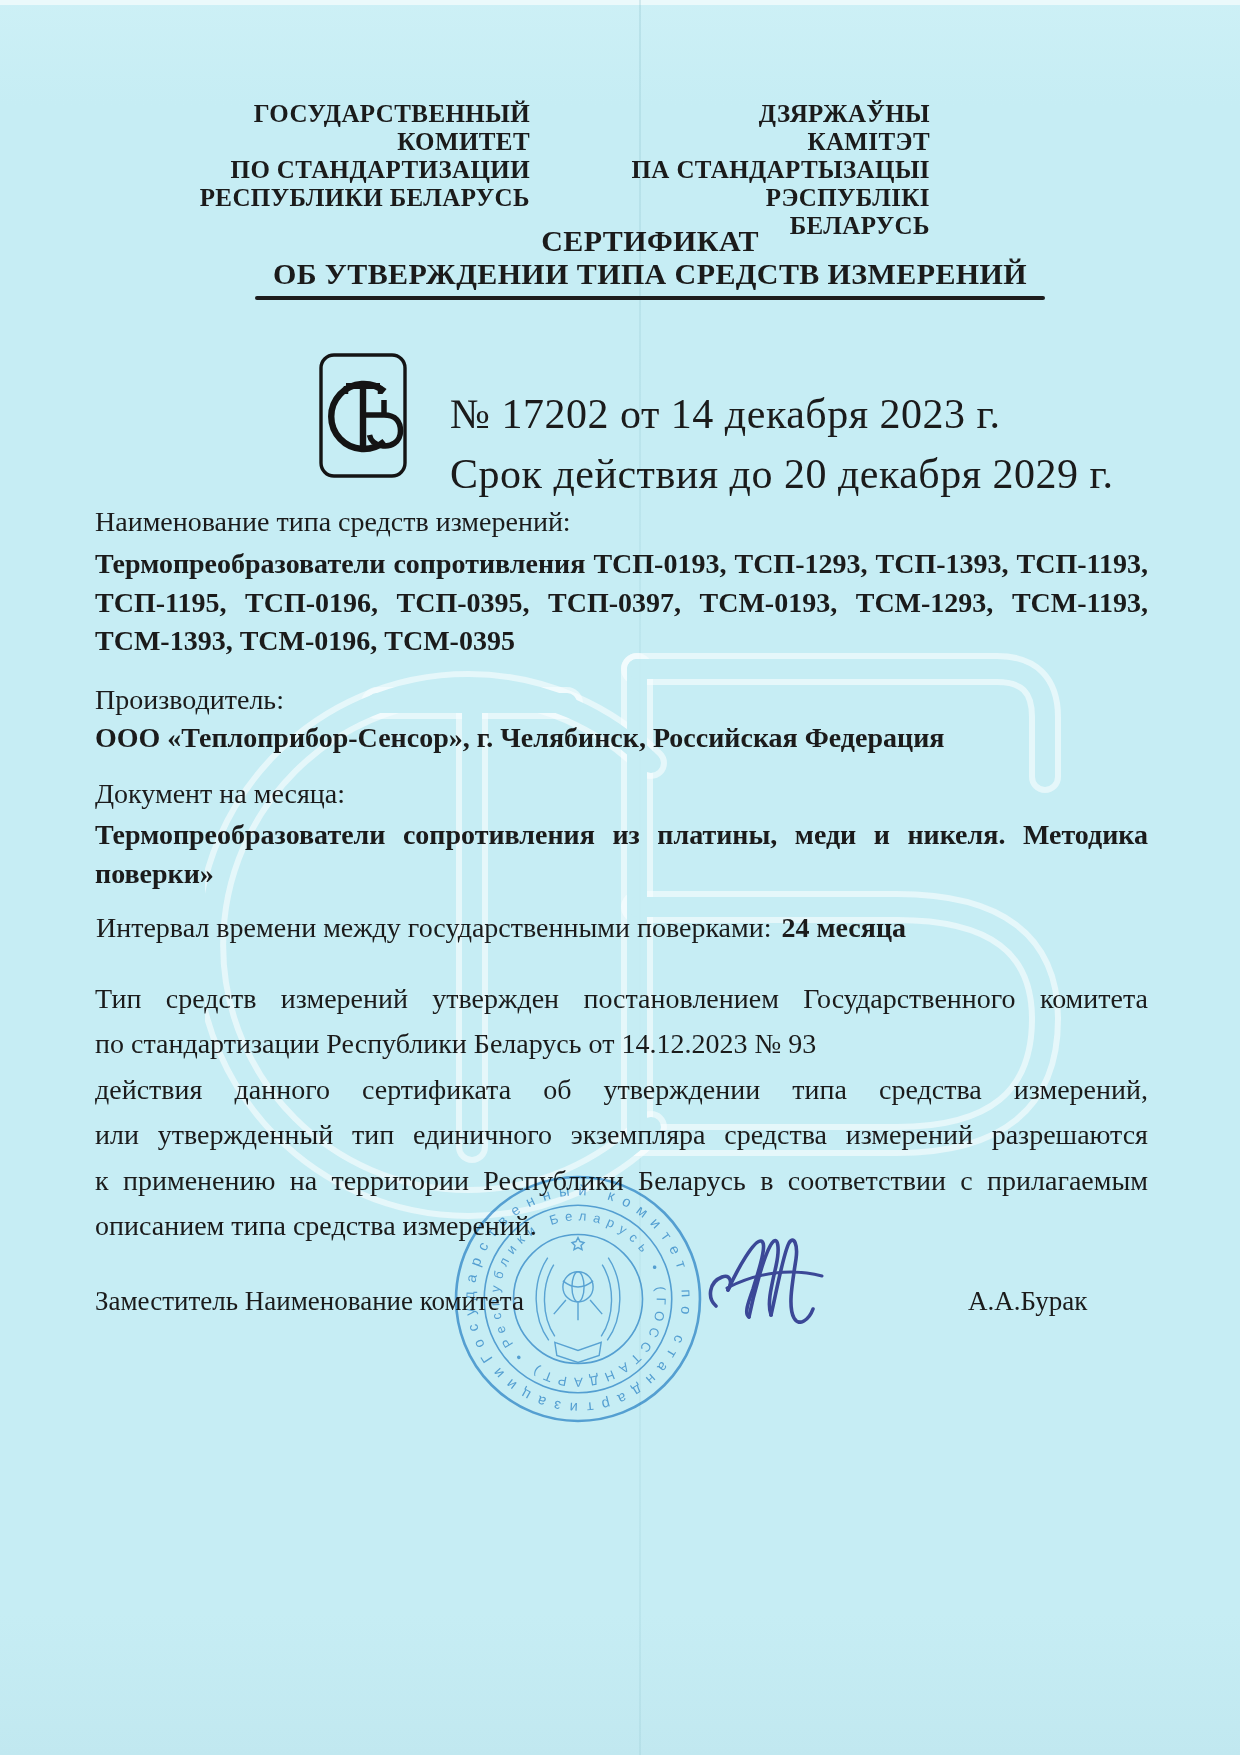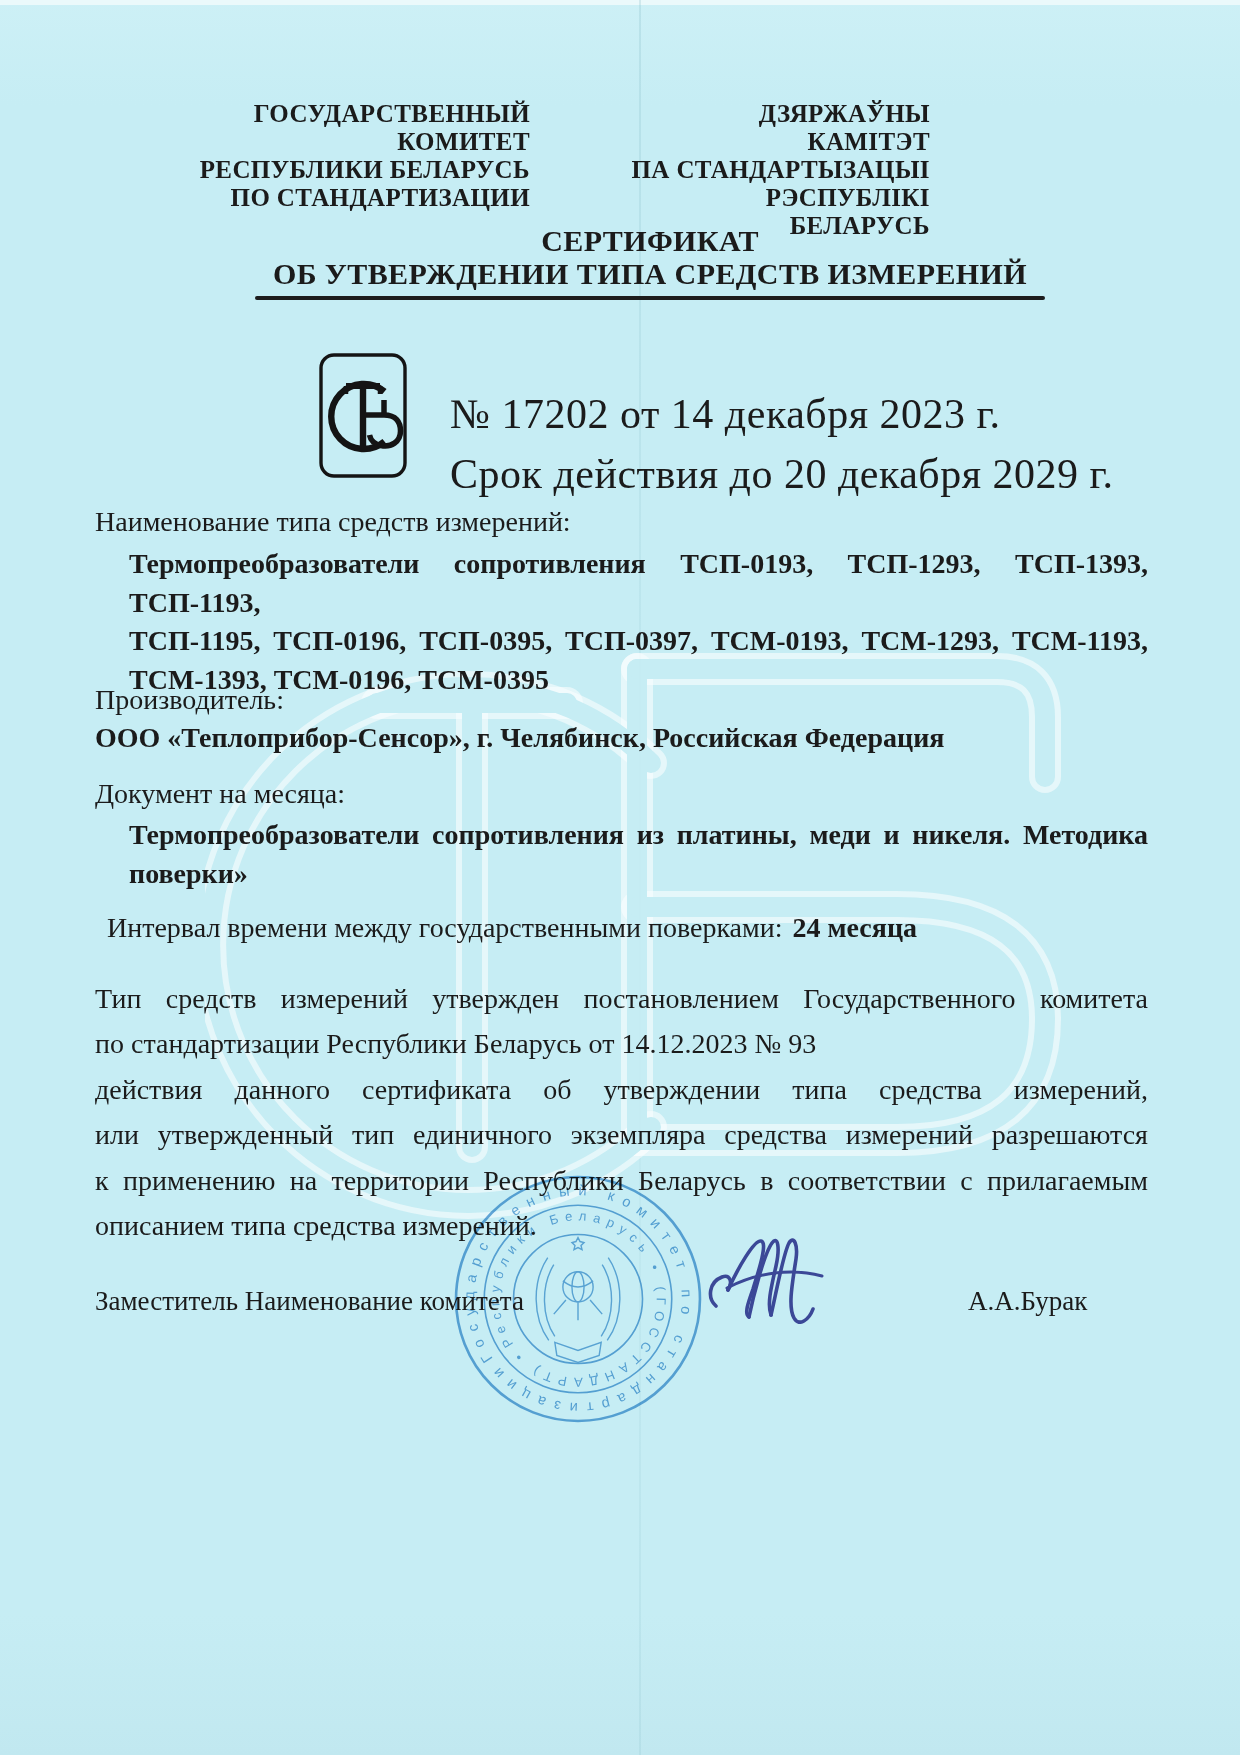--- a/index.html
+++ b/index.html
@@ -14,21 +14,21 @@
     background:linear-gradient(180deg,rgba(130,185,196,.25),rgba(130,185,196,.06) 60%,rgba(130,185,196,.18));}
   .hdr{font-weight:700;font-size:25px;line-height:28px;text-align:right;letter-spacing:.4px;}
   #hdrL{left:145px;top:100px;width:385px;}
   #hdrR{left:630px;top:100px;width:300px;}
   .title{left:30px;top:224px;width:1240px;text-align:center;font-weight:700;font-size:30px;line-height:33px;letter-spacing:.4px;}
   .rule{left:255px;top:296px;width:790px;height:4px;background:#1d1d1d;border-radius:2px;}
   .certline{font-size:42px;letter-spacing:.5px;white-space:nowrap;}
   .lbl{font-size:28px;white-space:nowrap;}
   .b{font-weight:700;}
   .block{width:1053px;font-size:28px;}
-  .ln{line-height:38.5px;margin-left:34px;}
+  .ln{line-height:38.5px;}
   .aln{line-height:37.4px;margin-top:8px;}
   .j{text-align:justify;text-align-last:justify;}
   .gap{margin-left:10px;}
   .stamp{mix-blend-mode:multiply;opacity:.88;}
   .sig{mix-blend-mode:multiply;}
   .wm{opacity:.9;}
   .stamp text{font-family:"Liberation Sans","DejaVu Sans",sans-serif;}
 </style>
 </head>
 <body>
@@ -58,22 +58,22 @@
       <use href="#w2"></use>
       <use href="#w3"></use>
       <use href="#w4"></use>
       <use href="#w5"></use>
       <use href="#w6"></use>
   </g>
 </svg>
 
 <div id="hdrL" class="abs hdr">
   <div>ГОСУДАРСТВЕННЫЙ КОМИТЕТ</div>
+  <div>ПО СТАНДАРТИЗАЦИИ</div>
   <div>РЕСПУБЛИКИ БЕЛАРУСЬ</div>
-  <div>ПО СТАНДАРТИЗАЦИИ</div>
 </div>
 <div id="hdrR" class="abs hdr">
   <div>ДЗЯРЖАЎНЫ КАМІТЭТ</div>
   <div>ПА СТАНДАРТЫЗАЦЫІ</div>
   <div>РЭСПУБЛІКІ БЕЛАРУСЬ</div>
 </div>
 
 <div class="abs title">
   <div>СЕРТИФИКАТ</div>
   <div>ОБ УТВЕРЖДЕНИИ ТИПА СРЕДСТВ ИЗМЕРЕНИЙ</div>
@@ -104,21 +104,21 @@
 
 <div class="abs lbl" style="left:95px;top:684px">Производитель:</div>
 <div class="abs lbl b" style="left:95px;top:722px">ООО «Теплоприбор-Сенсор», г. Челябинск, Российская Федерация</div>
 
 <div class="abs lbl" style="left:95px;top:778px">Документ на месяца:</div>
 <div class="abs block b" style="left:95px;top:816px">
   <div class="ln j">Термопреобразователи сопротивления из платины, меди и никеля. Методика</div>
   <div class="ln">поверки»</div>
 </div>
 
-<div class="abs lbl" style="left:107px;top:912px">
+<div class="abs lbl" style="left:96px;top:912px">
   <span>Интервал времени между государственными поверками:</span><span class="b gap">24 месяца</span>
 </div>
 
 <div class="abs block" style="left:95px;top:972px">
   <div class="aln j">Тип средств измерений утвержден постановлением Государственного комитета</div>
   <div class="aln">по стандартизации Республики Беларусь от 14.12.2023 № 93</div>
   <div class="aln j">действия данного сертификата об утверждении типа средства измерений,</div>
   <div class="aln j">или утвержденный тип единичного экземпляра средства измерений разрешаются</div>
   <div class="aln j">к применению на территории Республики Беларусь в соответствии с прилагаемым</div>
   <div class="aln">описанием типа средства измерений.</div>

